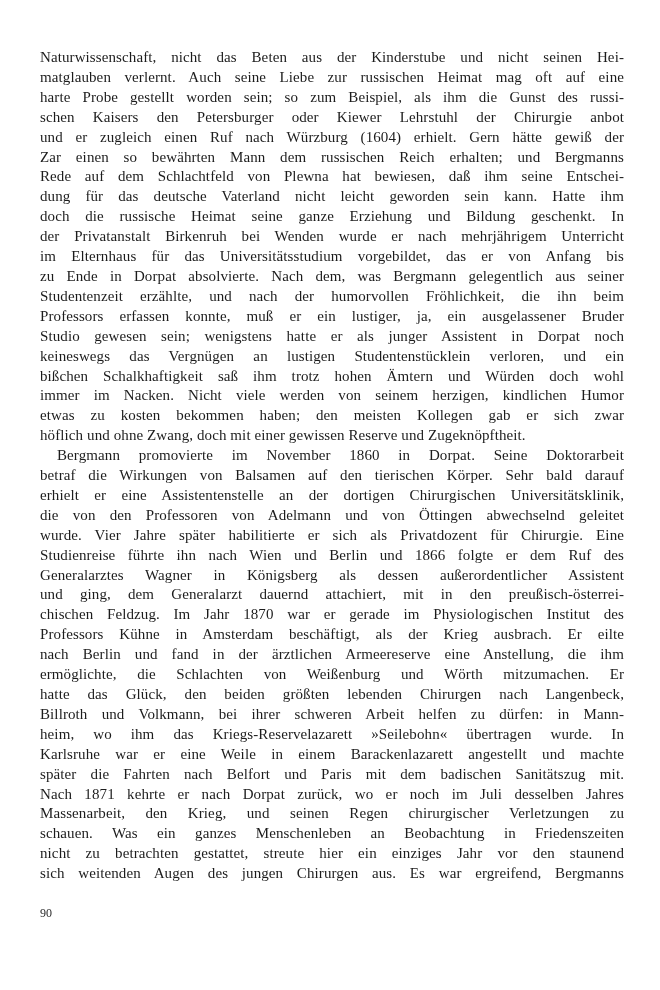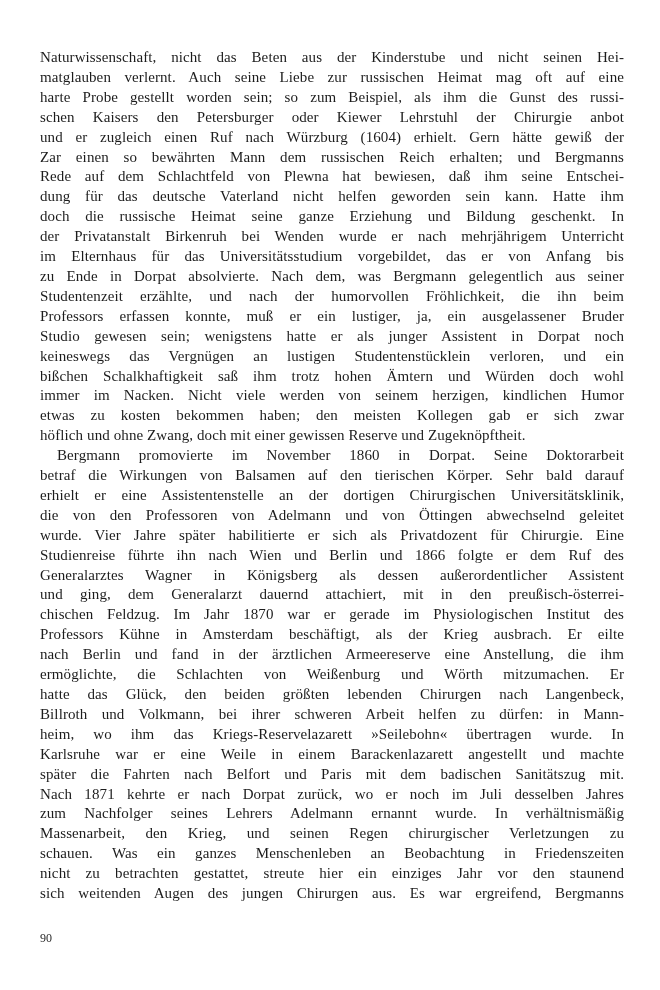--- a/index.html
+++ b/index.html
@@ -35,40 +35,40 @@
   }
   .line.jfy {
     text-align-last: justify;
   }
   .line.ind {
     text-indent: 17px;
   }
   .pagenum {
     position: absolute;
     left: 40px;
-    top: 931px;
+    top: 906px;
     font-size: 12px;
     line-height: 14px;
     color: #2a2a2a;
   }
 </style>
 </head>
 <body>
 
 <div class="page">
   <div class="text-block" id="text-block">
       <div class="para">
         <div class="line jfy">Naturwissenschaft, nicht das Beten aus der Kinderstube und nicht seinen Hei-</div>
         <div class="line jfy">matglauben verlernt. Auch seine Liebe zur russischen Heimat mag oft auf eine</div>
         <div class="line jfy">harte Probe gestellt worden sein; so zum Beispiel, als ihm die Gunst des russi-</div>
         <div class="line jfy">schen Kaisers den Petersburger oder Kiewer Lehrstuhl der Chirurgie anbot</div>
         <div class="line jfy">und er zugleich einen Ruf nach Würzburg (1604) erhielt. Gern hätte gewiß der</div>
         <div class="line jfy">Zar einen so bewährten Mann dem russischen Reich erhalten; und Bergmanns</div>
         <div class="line jfy">Rede auf dem Schlachtfeld von Plewna hat bewiesen, daß ihm seine Entschei-</div>
-        <div class="line jfy">dung für das deutsche Vaterland nicht helfen geworden sein kann. Hatte ihm</div>
+        <div class="line jfy">dung für das deutsche Vaterland nicht leicht geworden sein kann. Hatte ihm</div>
         <div class="line jfy">doch die russische Heimat seine ganze Erziehung und Bildung geschenkt. In</div>
         <div class="line jfy">der Privatanstalt Birkenruh bei Wenden wurde er nach mehrjährigem Unterricht</div>
         <div class="line jfy">im Elternhaus für das Universitätsstudium vorgebildet, das er von Anfang bis</div>
         <div class="line jfy">zu Ende in Dorpat absolvierte. Nach dem, was Bergmann gelegentlich aus seiner</div>
         <div class="line jfy">Studentenzeit erzählte, und nach der humorvollen Fröhlichkeit, die ihn beim</div>
         <div class="line jfy">Professors erfassen konnte, muß er ein lustiger, ja, ein ausgelassener Bruder</div>
         <div class="line jfy">Studio gewesen sein; wenigstens hatte er als junger Assistent in Dorpat noch</div>
         <div class="line jfy">keineswegs das Vergnügen an lustigen Studentenstücklein verloren, und ein</div>
         <div class="line jfy">bißchen Schalkhaftigkeit saß ihm trotz hohen Ämtern und Würden doch wohl</div>
         <div class="line jfy">immer im Nacken. Nicht viele werden von seinem herzigen, kindlichen Humor</div>
@@ -87,21 +87,20 @@
         <div class="line jfy">chischen Feldzug. Im Jahr 1870 war er gerade im Physiologischen Institut des</div>
         <div class="line jfy">Professors Kühne in Amsterdam beschäftigt, als der Krieg ausbrach. Er eilte</div>
         <div class="line jfy">nach Berlin und fand in der ärztlichen Armeereserve eine Anstellung, die ihm</div>
         <div class="line jfy">ermöglichte, die Schlachten von Weißenburg und Wörth mitzumachen. Er</div>
         <div class="line jfy">hatte das Glück, den beiden größten lebenden Chirurgen nach Langenbeck,</div>
         <div class="line jfy">Billroth und Volkmann, bei ihrer schweren Arbeit helfen zu dürfen: in Mann-</div>
         <div class="line jfy">heim, wo ihm das Kriegs-Reservelazarett »Seilebohn« übertragen wurde. In</div>
         <div class="line jfy">Karlsruhe war er eine Weile in einem Barackenlazarett angestellt und machte</div>
         <div class="line jfy">später die Fahrten nach Belfort und Paris mit dem badischen Sanitätszug mit.</div>
         <div class="line jfy">Nach 1871 kehrte er nach Dorpat zurück, wo er noch im Juli desselben Jahres</div>
-        <div class="line jfy">zum Nachfolger seines Lehrers Adelmann ernannt wurde. In verhältnismäßig</div>
         <div class="line jfy">Massenarbeit, den Krieg, und seinen Regen chirurgischer Verletzungen zu</div>
         <div class="line jfy">schauen. Was ein ganzes Menschenleben an Beobachtung in Friedenszeiten</div>
         <div class="line jfy">nicht zu betrachten gestattet, streute hier ein einziges Jahr vor den staunend</div>
         <div class="line jfy">sich weitenden Augen des jungen Chirurgen aus. Es war ergreifend, Bergmanns</div>
       </div>
     </div>
   <div class="pagenum">90</div>
 </div>
 
 </body></html>

